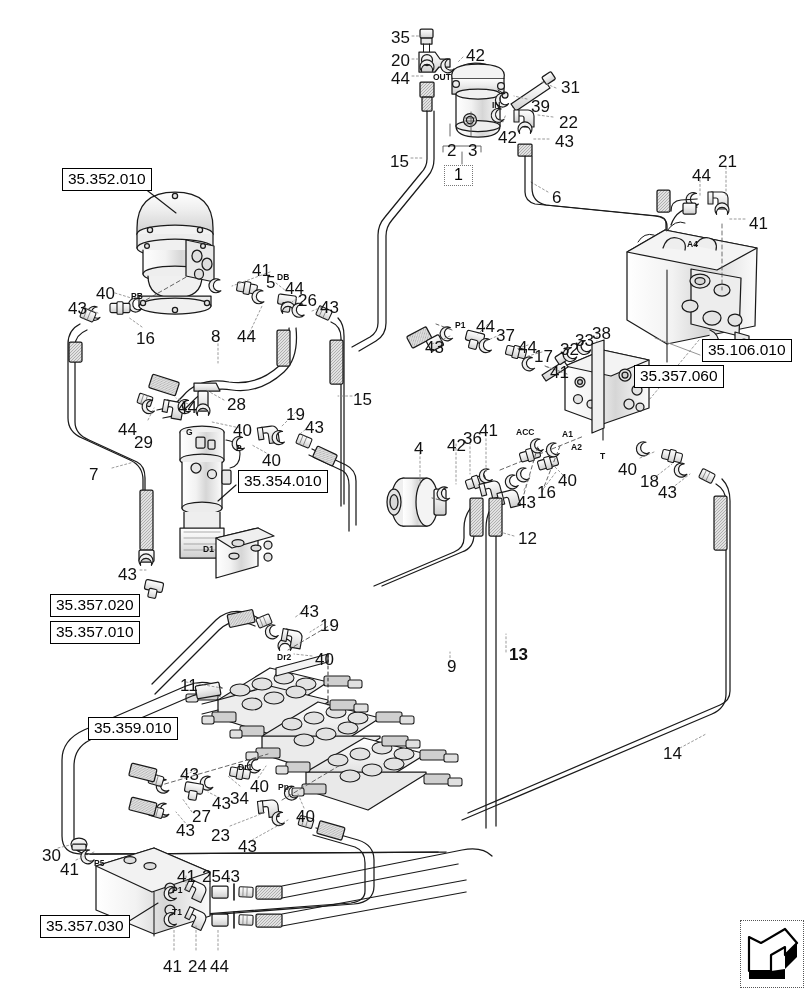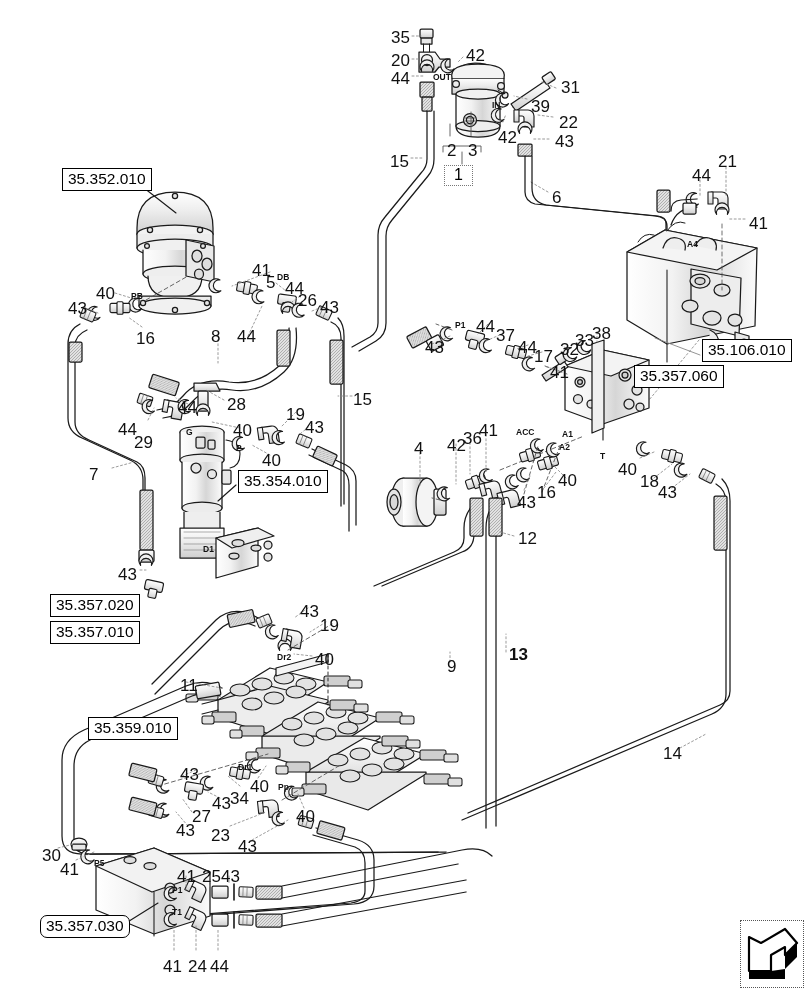--- a/index.html
+++ b/index.html
@@ -579,21 +579,21 @@
   </svg>
 
   <div id="refbox-layer">
       <div class="refbox" style="left: 62px; top: 168px;">35.352.010</div>
       <div class="refbox" style="left: 702px; top: 339px;">35.106.010</div>
       <div class="refbox" style="left: 634px; top: 365px;">35.357.060</div>
       <div class="refbox" style="left: 238px; top: 470px;">35.354.010</div>
       <div class="refbox" style="left: 50px; top: 594px;">35.357.020</div>
       <div class="refbox" style="left: 50px; top: 621px;">35.357.010</div>
       <div class="refbox" style="left: 88px; top: 717px;">35.359.010</div>
-      <div class="refbox" style="left: 40px; top: 915px; border-radius: 7px;">35.357.030</div>
+      <div class="refbox" style="left: 40px; top: 915px;">35.357.030</div>
     </div>
   <div id="groupbox-layer">
       <div class="grpbox" style="left: 444px; top: 165px;">1</div>
     </div>
   <div id="callout-layer">
       <div class="num" style="left: 391px; top: 29px;">35</div>
       <div class="num" style="left: 391px; top: 52px;">20</div>
       <div class="num" style="left: 391px; top: 70px;">44</div>
       <div class="num" style="left: 466px; top: 47px;">42</div>
       <div class="num" style="left: 561px; top: 79px;">31</div>
@@ -679,21 +679,21 @@
       <div class="port" style="left: 492px; top: 101px;">IN</div>
       <div class="port" style="left: 687px; top: 240px;">A4</div>
       <div class="port" style="left: 236px; top: 273px; padding-left: 41px;">DB</div>
       <div class="port" style="left: 131px; top: 292px;">PB</div>
       <div class="port" style="left: 186px; top: 428px;">G</div>
       <div class="port" style="left: 236px; top: 444px;">P</div>
       <div class="port" style="left: 203px; top: 545px;">D1</div>
       <div class="port" style="left: 455px; top: 321px;">P1</div>
       <div class="port" style="left: 508px; top: 428px; margin-left: 8px;">ACC</div>
       <div class="port" style="left: 562px; top: 430px;">A1</div>
-      <div class="port" style="left: 559px; top: 443px;">A2</div>
+      <div class="port" style="left: 571px; top: 443px;">A2</div>
       <div class="port" style="left: 600px; top: 452px;">T</div>
       <div class="port" style="left: 277px; top: 653px;">Dr2</div>
       <div class="port" style="left: 238px; top: 763px;">Dr1</div>
       <div class="port" style="left: 278px; top: 783px;">Pp</div>
       <div class="port" style="left: 94px; top: 859px;">P5</div>
       <div class="port" style="left: 172px; top: 886px;">P1</div>
       <div class="port" style="left: 172px; top: 908px;">T1</div>
     </div>
 
   <div class="icon-box" id="orient-icon" style="left: 740px; top: 920px; width: 62px; height: 66px;">

